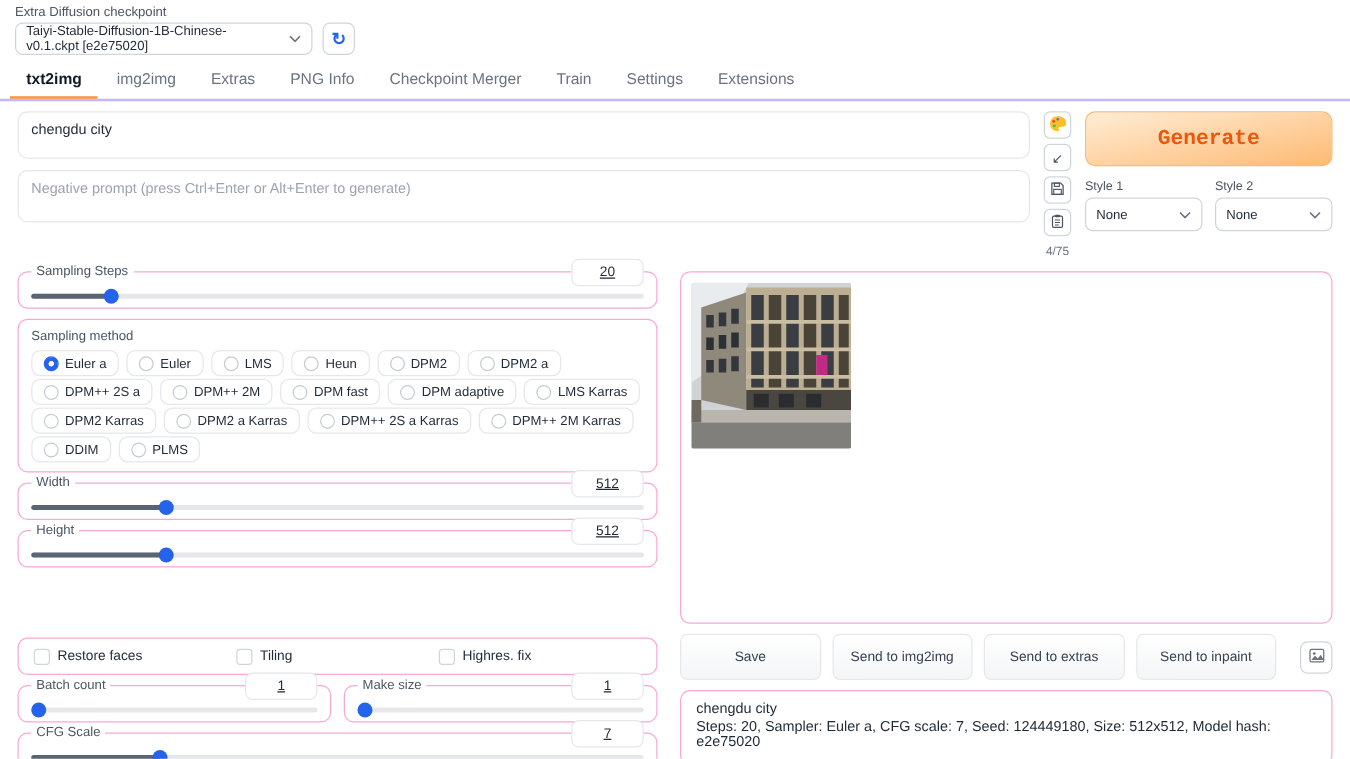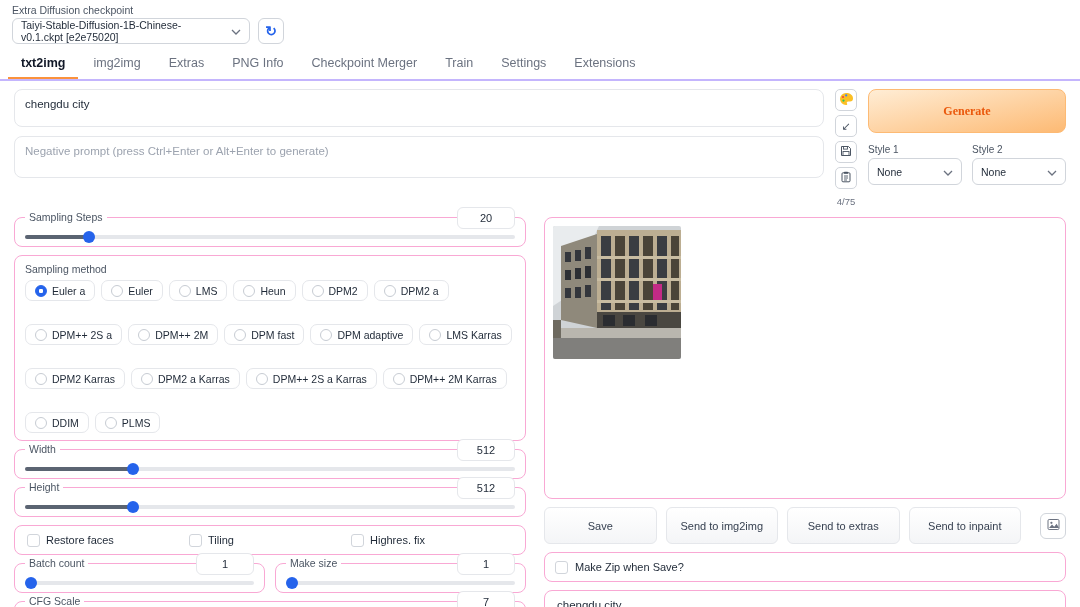--- a/index.html
+++ b/index.html
@@ -49,61 +49,61 @@
     width:22px; height:22px; border:1px solid #d1d5db; border-radius:5px; background:#fff;
     display:flex; align-items:center; justify-content:center; font-size:11px; color:#4b5563;
     cursor:pointer; padding:0; flex:none;
   }
   .counter { font-size:9.5px; color:#6b7280; margin-top:3px; }
 
   .gen-col { width:198px; display:flex; flex-direction:column; gap:11px; }
   .generate-btn {
     height:44px; border:1px solid #fdba74; border-radius:8px;
     background:linear-gradient(to bottom right,#ffedd5,#fdba74);
-    color:#ea580c; font-size:12px; font-weight:bold; cursor:pointer; font-family:Liberation Serif, serif;
+    color:#ea580c; font-size:17px; font-weight:bold; cursor:pointer; font-family:Liberation Mono, monospace;
   }
   .styles-row { display:flex; gap:10px; }
   .style-group { flex:1; }
   .style-label { font-size:10px; color:#4b5563; margin-bottom:3px; }
   .style-select { height:27px; }
 
   
   .main-row { display:flex; gap:18px; margin-top:10px; }
   .left-col { width:512px; display:flex; flex-direction:column; gap:8px; }
   .right-col { flex:1; display:flex; flex-direction:column; gap:8px; }
 
   .card { position:relative; border:1px solid #f9a8d4; border-radius:8px; background:#fff; }
   .legend {
     position:absolute; top:-7px; left:10px; background:#fff; padding:0 4px;
     font-size:10.5px; color:#4b5563; line-height:1.2; white-space:nowrap;
   }
   .num-input {
     position:absolute; top:-11px; right:10px; width:58px; height:22px;
     border:1px solid #e5e7eb; border-radius:6px; background:#fff; font-size:11px; color:#1f2937;
-    display:flex; align-items:center; justify-content:center; cursor:text;
+    display:flex; align-items:center; justify-content:center; cursor:text;text-decoration:underline;
   }
   .slider-card { height:30px; padding:13px 10px 0; }
   .slider { position:relative; height:13px; cursor:pointer; }
   .track { position:absolute; top:4px; left:0; right:0; height:4px; background:#e5e7eb; border-radius:2px; }
   .fill { position:absolute; top:4px; left:0; height:4px; background:#5b6472; border-radius:2px; }
   .handle { position:absolute; top:0; width:12px; height:12px; border-radius:50%; background:#2563eb; transform:translateX(-50%); }
 
   
   .sampling-card { padding:7px 10px 7px; }
   .section-label { font-size:10.5px; color:#4b5563; margin-bottom:5px; }
-  .radio-grid { display:flex; flex-wrap:wrap; gap:23px 6px; }
+  .radio-grid { display:flex; flex-wrap:wrap; gap:2px 6px; }
   .radio-pill {
     display:flex; align-items:center; gap:5px; border:1px solid #e5e7eb; border-radius:7px;
     padding:0 9px; height:21px; font-size:10.5px; color:#1f2937; background:#fff; cursor:pointer; white-space:nowrap;
   }
   .radio { width:12px; height:12px; border-radius:50%; border:1px solid #c7ccd3; background:#fff; flex:none; }
   .radio.checked { border-color:#2563eb; background:radial-gradient(circle,#ffffff 0 2px,#2563eb 2.4px); }
 
   
-  .check-card { height:30px; padding:0 12px; display:flex; align-items:center; }
+  .check-card { height:30px; padding:0 12px; display:flex; align-items:center;margin-top:48px; }
   .check-item { display:flex; gap:6px; align-items:center; flex:1; font-size:11px; color:#1f2937; cursor:pointer; }
   .checkbox { width:13px; height:13px; border:1px solid #d1d5db; border-radius:3px; background:#fff; flex:none; }
 
   .pair-row { display:flex; gap:10px; }
   .pair-row .slider-card { flex:1; }
 
   
   .seed-row { display:flex; gap:10px; }
   .seed-card { flex:1; padding:9px 10px; display:flex; gap:6px; align-items:center; height:44px; }
   .seed-input {
@@ -470,24 +470,20 @@
             <span>
               <svg width="13" height="13" viewBox="0 0 13 13">
                   <rect x="1" y="1.5" width="11" height="10" rx="1.2" fill="none" stroke="#6b7280" stroke-width="1"></rect>
                   <circle cx="4.4" cy="4.8" r="1.1" fill="#6b7280"></circle>
                   <path d="M2 10l3-3.4 2.2 2.2 2.4-3L12 10z" fill="#6b7280"></path>
                 </svg>
             </span>
           </button>
         </div>
 
-        <div class="card zip-card">
-          <span class="checkbox"></span>
-          <span>Make Zip when Save?</span>
-        </div>
 
         <div class="card info-card">
           <div class="info-prompt">chengdu city</div>
           <div class="info-params">Steps: 20, Sampler: Euler a, CFG scale: 7, Seed: 124449180, Size: 512x512, Model hash: e2e75020</div>
 
         </div>
 
       </div>
     </div>
   </div>

